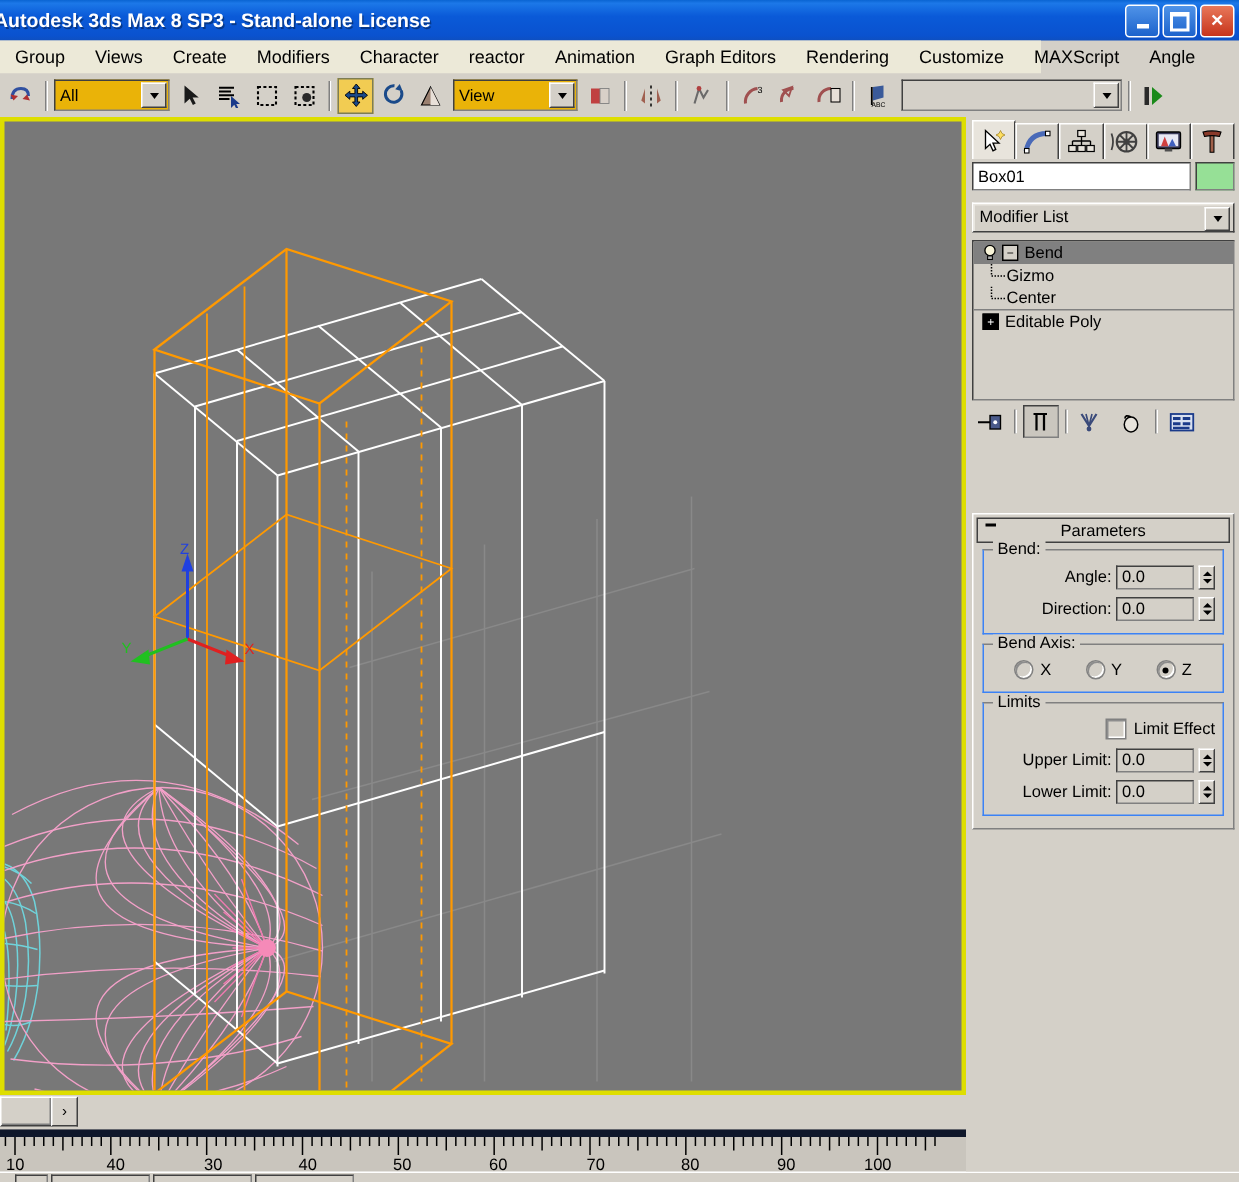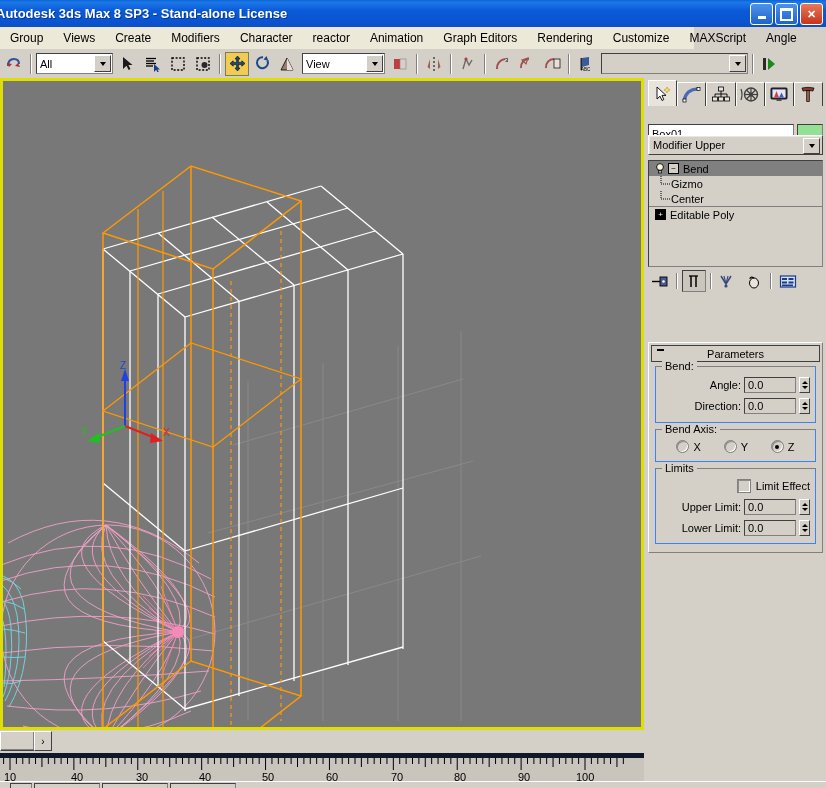--- a/index.html
+++ b/index.html
@@ -54,21 +54,21 @@
   }
   .tb-btn{
     width:22px;height:22px;border:1px solid transparent;
     display:flex;align-items:center;justify-content:center;
     position:relative;background:transparent;
   }
   .tb-btn.active{background:#f2cc52;border:1px solid #7d7d53;}
   .tb-sep{width:1px;height:20px;background:#808080;margin:0 3px;
           border-right:1px solid #fff;}
   .tb-combo{
-    height:19px;background:#ffffff;border:1px solid #808080;
+    height:19px;background:#eab308;border:1px solid #808080;
     border-top-color:#404040;border-left-color:#404040;
     display:flex;align-items:center;font-size:11px;padding-left:3px;
     position:relative;
   }
   .tb-combo .arrow{
     position:absolute;right:1px;top:1px;width:15px;height:15px;
     background:#d4d0c8;border:1px solid #fff;border-right-color:#404040;border-bottom-color:#404040;
     display:flex;align-items:center;justify-content:center;
   }
   .tri-d{width:0;height:0;border-left:3px solid transparent;border-right:3px solid transparent;border-top:4px solid #000;}
@@ -129,21 +129,21 @@
     display:flex;align-items:flex-end;
   }
   .cp-tab{
     width:29px;height:23px;
     background:#d4d0c8;border:1px solid #fff;border-right-color:#404040;border-bottom:none;
     display:flex;align-items:center;justify-content:center;
     position:relative;
   }
   .cp-tab.sel{height:25px;background:#e8e4dc;}
   .namebar{
-    position:absolute;left:4px;top:30px;width:175px;height:19px;display:flex;gap:3px;margin-top:16px;
+    position:absolute;left:4px;top:30px;width:175px;height:19px;display:flex;gap:3px;
   }
   .name-input{
     flex:1;height:19px;background:#fff;border:1px solid #808080;
     border-top-color:#404040;border-left-color:#404040;
     font-size:11px;display:flex;align-items:center;padding-left:3px;box-sizing:border-box;color:#000;
   }
   .color-swatch{
     width:26px;height:19px;background:#96e096;
     border:1px solid #808080;border-top-color:#404040;border-left-color:#404040;box-sizing:border-box;
   }
@@ -733,21 +733,21 @@
     </div>
 
     <div class="namebar">
       <div class="name-input">
         <span>Box01</span>
       </div>
       <div class="color-swatch"></div>
     </div>
 
     <div class="modlist">
-      <span>Modifier Upper</span>
+      <span>Modifier List</span>
       <span class="arrow">
           <i class="tri-d"></i>
         </span>
     </div>
 
     <div class="stack" id="stack">
         <div class="stack-row sel">
           <span style="margin: 0px 3px 0px 4px; flex: 0 0 auto; display: inline-flex;">
             <svg width="10" height="11" viewBox="0 0 10 11">
               <circle cx="5" cy="4" r="3.4" fill="#f8f4d8" stroke="#000" stroke-width=".9"></circle>

